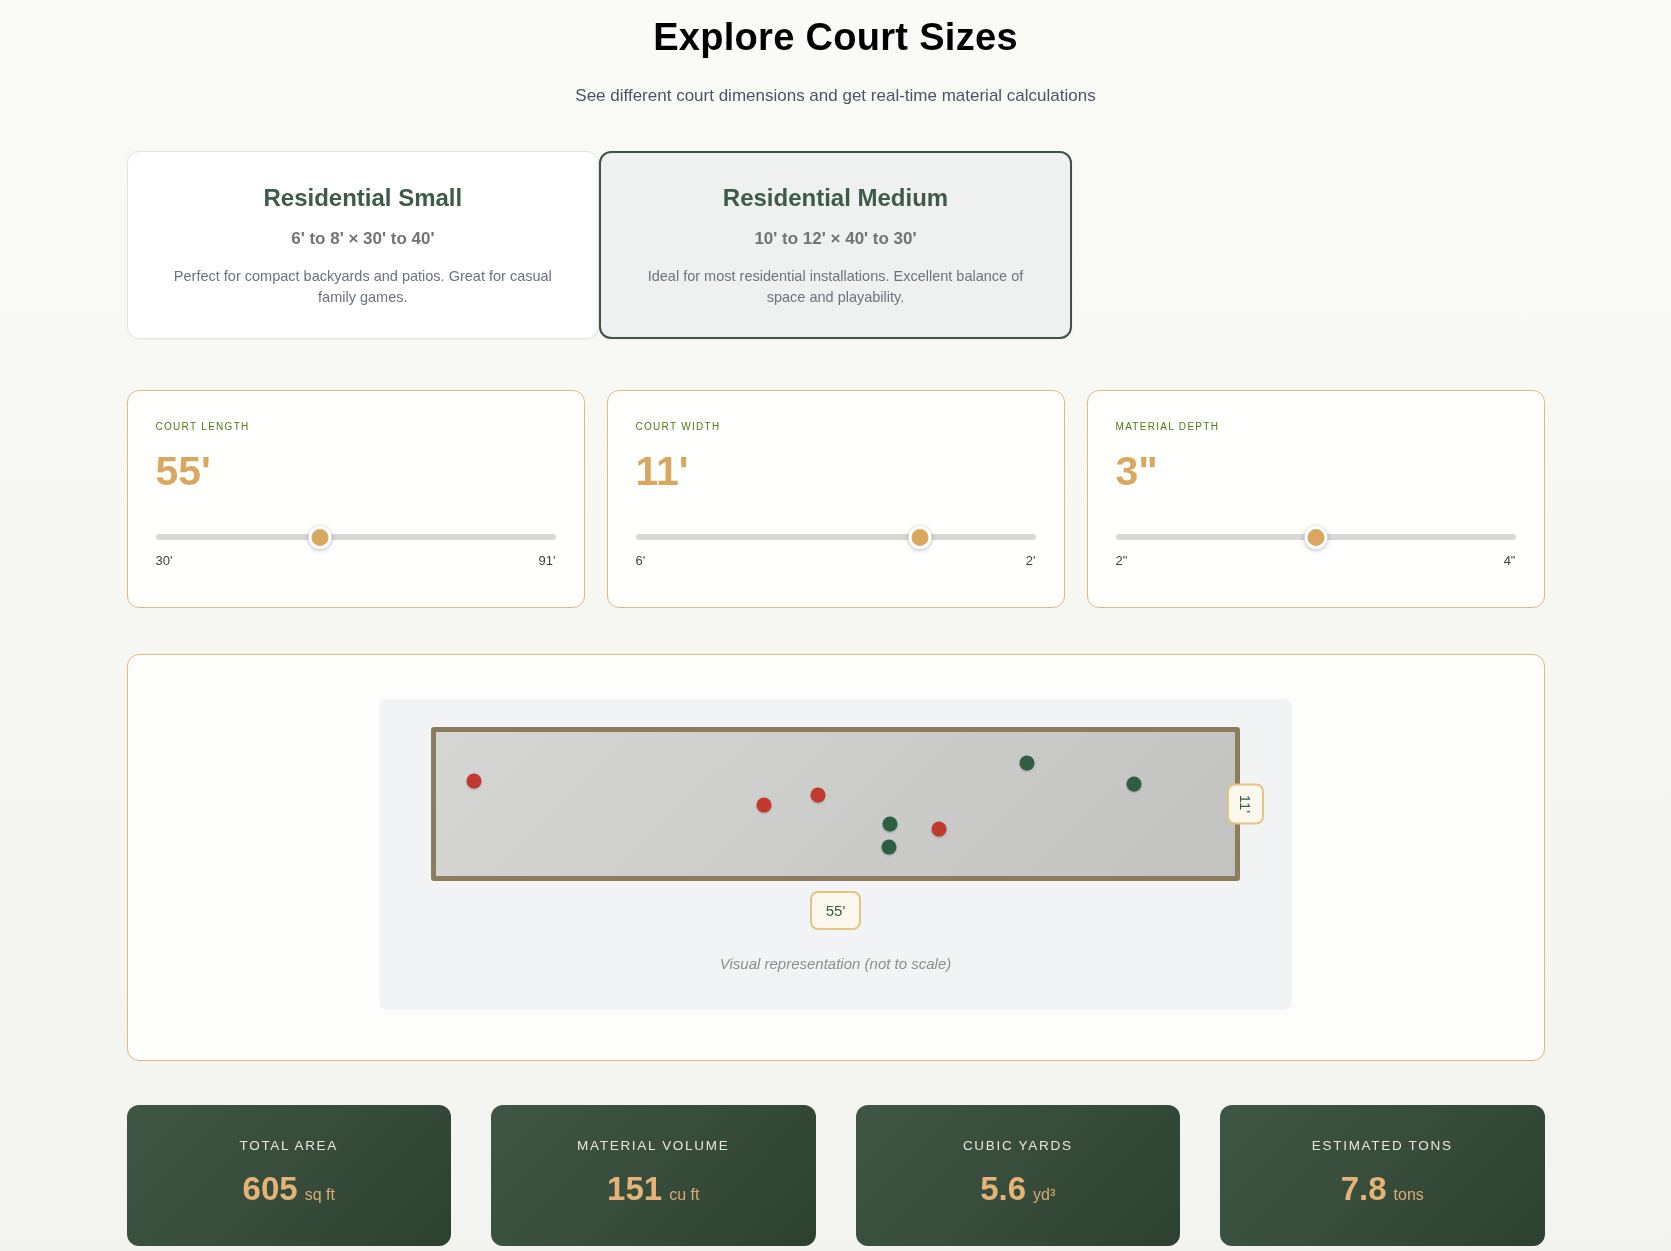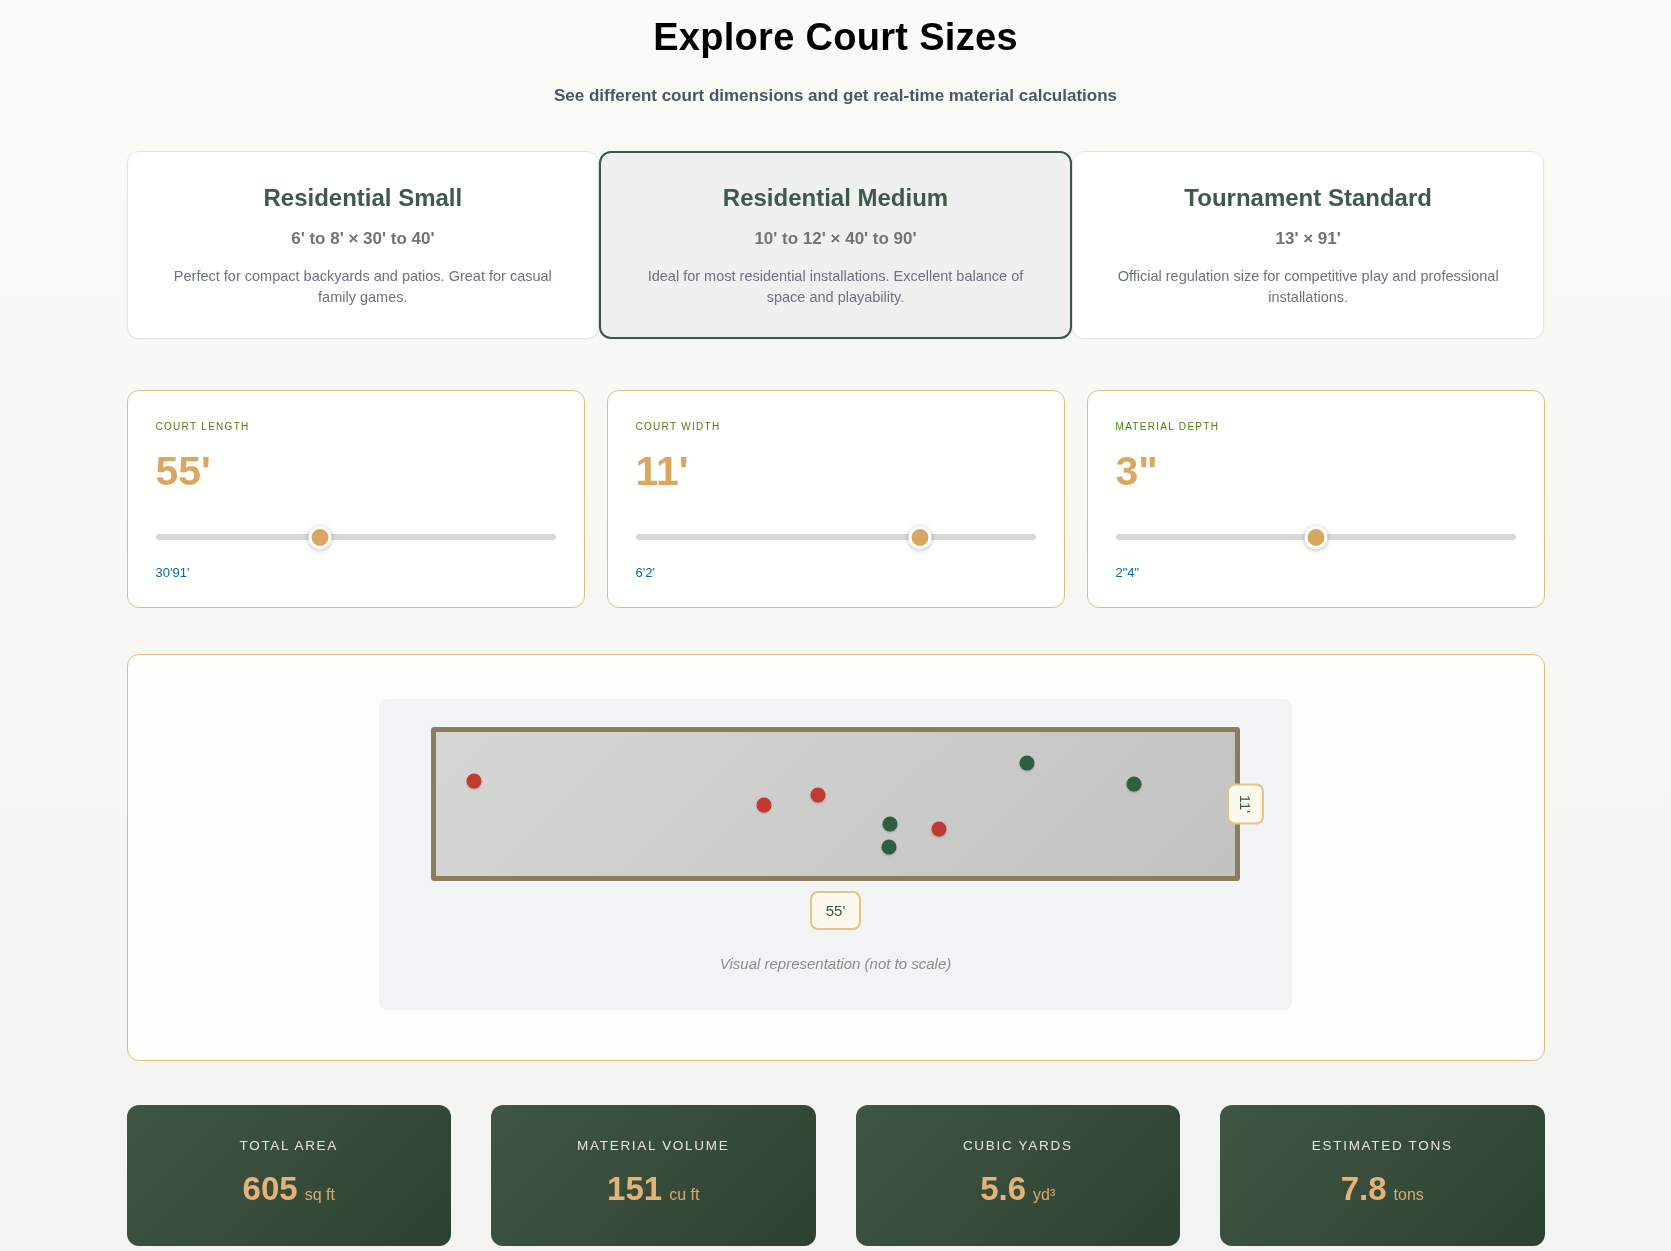--- a/index.html
+++ b/index.html
@@ -18,21 +18,21 @@
     font-size: 38px;
     font-weight: 600;
     letter-spacing: 0.3px;
     color: #000000;
   }
   .page-subtitle {
     text-align: center;
     font-size: 17px;
     color: #4b5563;
     margin-top: 27px;
-    font-weight: 700;
+    font-weight: 400;
   }
 
   
   .presets {
     display: grid;
     grid-template-columns: repeat(3, 1fr);
     margin-top: 45px;
   }
   .preset-card {
     background: #ffffff;
@@ -75,22 +75,22 @@
     height: 6px; background: #d8d8d6; border-radius: 3px;
   }
   .slider-handle {
     position: absolute; top: 1px; width: 23px; height: 23px;
     background: #d9a75f; border: 3px solid #ffffff; border-radius: 50%;
     box-shadow: 0 1px 5px rgba(0,0,0,0.28);
     transform: translateX(-50%);
     cursor: grab;
   }
   .slider-minmax {
-    display: flex; 
-    font-size: 13px; color: #0369a1; margin-top: 16px;
+    display: flex; justify-content: space-between;
+    font-size: 13px; color: #404040; margin-top: 4px;
   }
 
   
   .visual-card {
     margin-top: 46px;
     border: 1.5px solid #e0ba7e;
     border-radius: 12px;
     background: #fdfdfb;
     padding: 44px 0 50px;
     display: flex;
@@ -179,27 +179,22 @@
   <p class="page-subtitle">See different court dimensions and get real-time material calculations</p>
 
   <div class="presets">
     <div class="preset-card">
       <div class="preset-title">Residential Small</div>
       <div class="preset-dims">6' to 8' × 30' to 40'</div>
       <div class="preset-desc">Perfect for compact backyards and patios. Great for casual family games.</div>
     </div>
     <div class="preset-card selected">
       <div class="preset-title">Residential Medium</div>
-      <div class="preset-dims">10' to 12' × 40' to 90'</div>
+      <div class="preset-dims">10' to 12' × 40' to 30'</div>
       <div class="preset-desc">Ideal for most residential installations. Excellent balance of space and playability.</div>
-    </div>
-    <div class="preset-card">
-      <div class="preset-title">Tournament Standard</div>
-      <div class="preset-dims">13' × 91'</div>
-      <div class="preset-desc">Official regulation size for competitive play and professional installations.</div>
     </div>
   </div>
 
   <div class="sliders">
     <div class="slider-card">
       <div class="slider-label">COURT LENGTH</div>
       <div class="slider-value">55'</div>
       <div class="slider-track-wrap">
         <div class="slider-track"></div>
         <div class="slider-handle" style="left: 41%;"></div>

